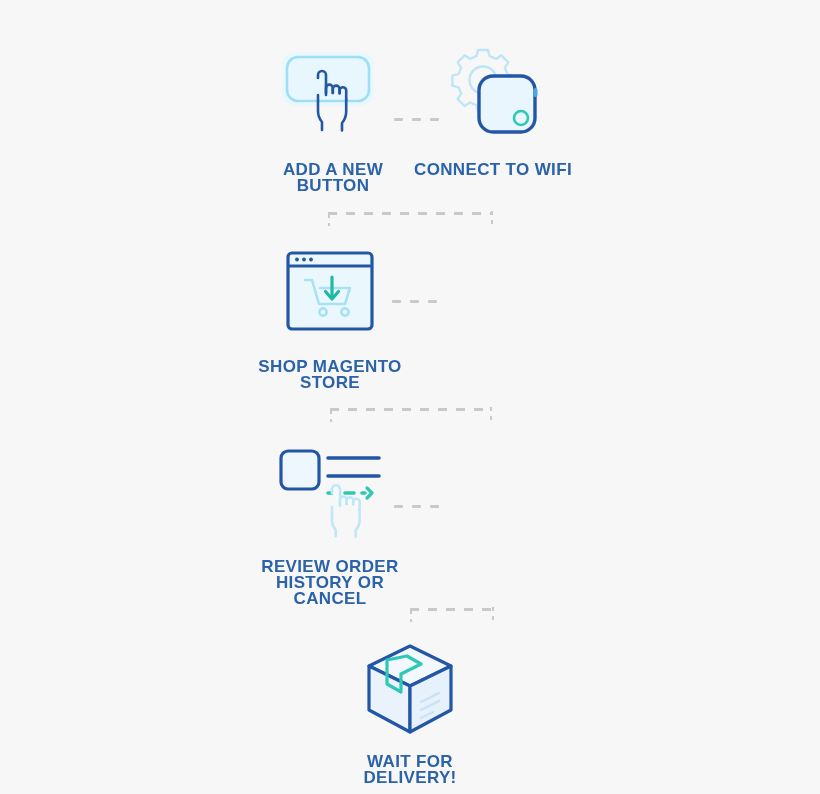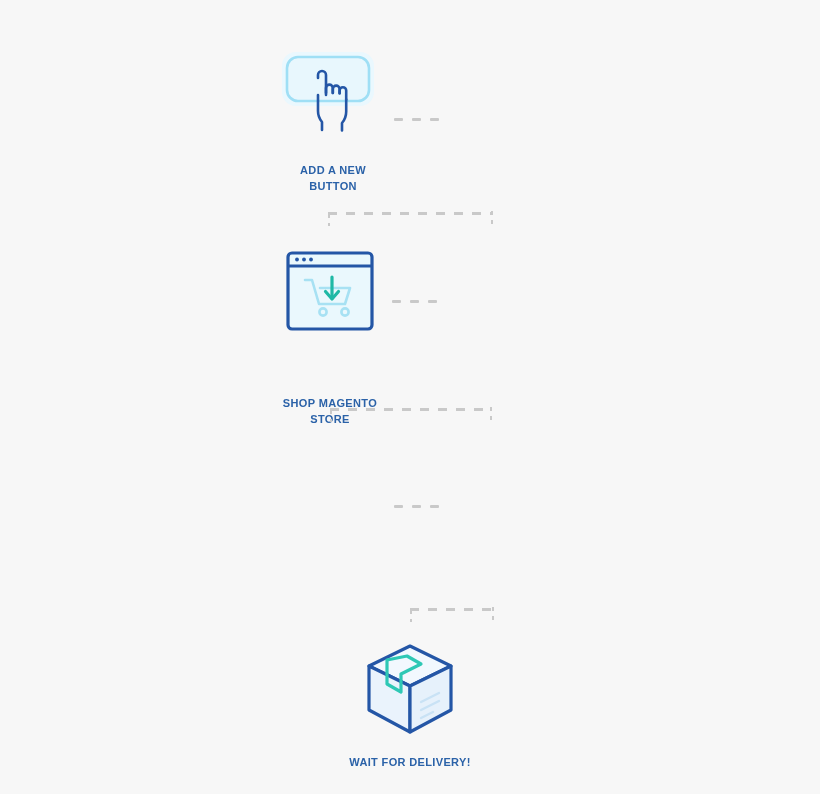--- a/index.html
+++ b/index.html
@@ -38,33 +38,33 @@
   .step .art svg {
     display: block;
     width: 110px;
     height: 100px;
     overflow: visible;
   }
   .caption {
     margin-top: 14px;
     text-align: center;
     color: #2b62a8;
-    font-size: 11px;
+    font-size: 17px;
     font-weight: 700;
     letter-spacing: 0.35px;
     line-height: 16px;
     text-transform: uppercase;
     white-space: pre-line;
     font-family: "Liberation Sans", sans-serif;
   }
 
   
   #step-1 { left: 248px; top: 48px; }
   #step-2 { left: 408px; top: 48px; }
-  #step-3 { left: 245px; top: 245px; gap: 36px; }
+  #step-3 { left: 245px; top: 245px; }
   #step-4 { left: 405px; top: 245px; }
   #step-5 { left: 245px; top: 445px; }
   #step-6 { left: 405px; top: 445px; }
   #step-7 { left: 325px; top: 640px; }
 
   
   .pair-dots {
     position: absolute;
     display: flex;
     gap: 9px;
@@ -134,20 +134,38 @@
           <path d="M61.6 45.5 v-3 a3.3 3.3 0 0 1 6.6 0 v9"></path>
           <path d="M40 47 v16 c0 5 1.5 8 4 11 l0 8"></path>
           <path d="M68.2 51.5 v12 c0 5 -1.6 8.5 -4.2 11.5 l0 7.5"></path>
         </g>
       </svg>
     </div>
     <div class="caption">ADD A NEW
 BUTTON</div>
   </div>
 
+  <div class="step" id="step-2">
+    <div class="art">
+      <svg viewBox="0 0 110 100" xmlns="http://www.w3.org/2000/svg">
+
+        <g fill="none" stroke="#bfe6f6" stroke-width="2.4" stroke-linejoin="round">
+          <path d="M40 2 h10 l1.6 6.2 6.4 2.7 5.3-3.6 7.1 7.1 -3.6 5.3 2.7 6.4 6.2 1.6 v10 l-6.2 1.6 -2.7 6.4 3.6 5.3 -7.1 7.1 -5.3-3.6 -6.4 2.7 -1.6 6.2 h-10 l-1.6-6.2 -6.4-2.7 -5.3 3.6 -7.1-7.1 3.6-5.3 -2.7-6.4 -6.2-1.6 v-10 l6.2-1.6 2.7-6.4 -3.6-5.3 7.1-7.1 5.3 3.6 6.4-2.7 z"></path>
+          <circle cx="45" cy="32" r="13.5"></circle>
+        </g>
+
+        <rect x="41" y="28" width="56" height="56" rx="14" fill="#eaf6fd" stroke="#2456a6" stroke-width="3.4"></rect>
+
+        <rect x="95.5" y="40" width="4" height="9" rx="2" fill="#49a7e8"></rect>
+
+        <circle cx="83" cy="70" r="7" fill="none" stroke="#2ec8b5" stroke-width="2.6"></circle>
+      </svg>
+    </div>
+    <div class="caption">CONNECT TO WIFI</div>
+  </div>
 
   <div class="step" id="step-3">
     <div class="art">
       <svg viewBox="0 0 110 100" xmlns="http://www.w3.org/2000/svg">
         <rect x="13" y="8" width="84" height="76" rx="4" fill="#eaf8fd" stroke="#2456a6" stroke-width="3.2"></rect>
 
         <line x1="13" y1="21" x2="97" y2="21" stroke="#2456a6" stroke-width="3.2"></line>
         <circle cx="22" cy="14.5" r="1.9" fill="#2456a6"></circle>
         <circle cx="29" cy="14.5" r="1.9" fill="#2456a6"></circle>
         <circle cx="36" cy="14.5" r="1.9" fill="#2456a6"></circle>
@@ -162,20 +180,45 @@
           <line x1="57" y1="32" x2="57" y2="53"></line>
           <polyline points="50.5,46.5 57,54 63.5,46.5"></polyline>
         </g>
       </svg>
     </div>
     <div class="caption">SHOP MAGENTO
 STORE</div>
   </div>
 
 
+  <div class="step" id="step-5">
+    <div class="art">
+      <svg viewBox="0 0 110 100" xmlns="http://www.w3.org/2000/svg">
+
+        <rect x="6" y="6" width="38" height="38" rx="7" fill="#eef7fd" stroke="#2456a6" stroke-width="3.2"></rect>
+
+        <line x1="53" y1="13" x2="104" y2="13" stroke="#2456a6" stroke-width="3.6" stroke-linecap="round"></line>
+        <line x1="53" y1="31" x2="104" y2="31" stroke="#2456a6" stroke-width="3.6" stroke-linecap="round"></line>
+
+        <line x1="53" y1="48" x2="90" y2="48" stroke="#2ec8b5" stroke-width="3.6" stroke-linecap="round" stroke-dasharray="9 8"></line>
+        <polyline points="92,43 97,48 92,53" fill="none" stroke="#2ec8b5" stroke-width="3.2" stroke-linecap="round" stroke-linejoin="round"></polyline>
+
+        <g fill="#f6fcfe" stroke="#bfe7f5" stroke-width="2.6" stroke-linecap="round" stroke-linejoin="round">
+          <path d="M57 48 v-4 a4 4 0 0 1 8 0 v17"></path>
+          <path d="M65 59 v-4.2 a3.3 3.3 0 0 1 6.6 0 v4.2"></path>
+          <path d="M71.6 59 v-3.4 a3.3 3.3 0 0 1 6.6 0 v3.4"></path>
+          <path d="M78.2 59.5 v-2.6 a3.2 3.2 0 0 1 6.4 0 v8"></path>
+          <path d="M57 62 v13 c0 4.4 1.4 7.2 3.7 9.9 l0 6.2"></path>
+          <path d="M84.6 64.5 v10.5 c0 4.4 -1.5 7.5 -3.9 10.2 l0 6.4"></path>
+        </g>
+      </svg>
+    </div>
+    <div class="caption">REVIEW ORDER
+HISTORY OR CANCEL</div>
+  </div>
 
 
   <div class="step" id="step-7">
     <div class="art">
       <svg viewBox="0 0 110 100" xmlns="http://www.w3.org/2000/svg">
 
         <path d="M55 6 L96 26 L55 46 L14 26 Z" fill="#f2f8fe" stroke="#2456a6" stroke-width="3.2" stroke-linejoin="round"></path>
 
         <path d="M14 26 L55 46 L55 92 L14 70 Z" fill="#eaf3fc" stroke="#2456a6" stroke-width="3.2" stroke-linejoin="round"></path>
 

